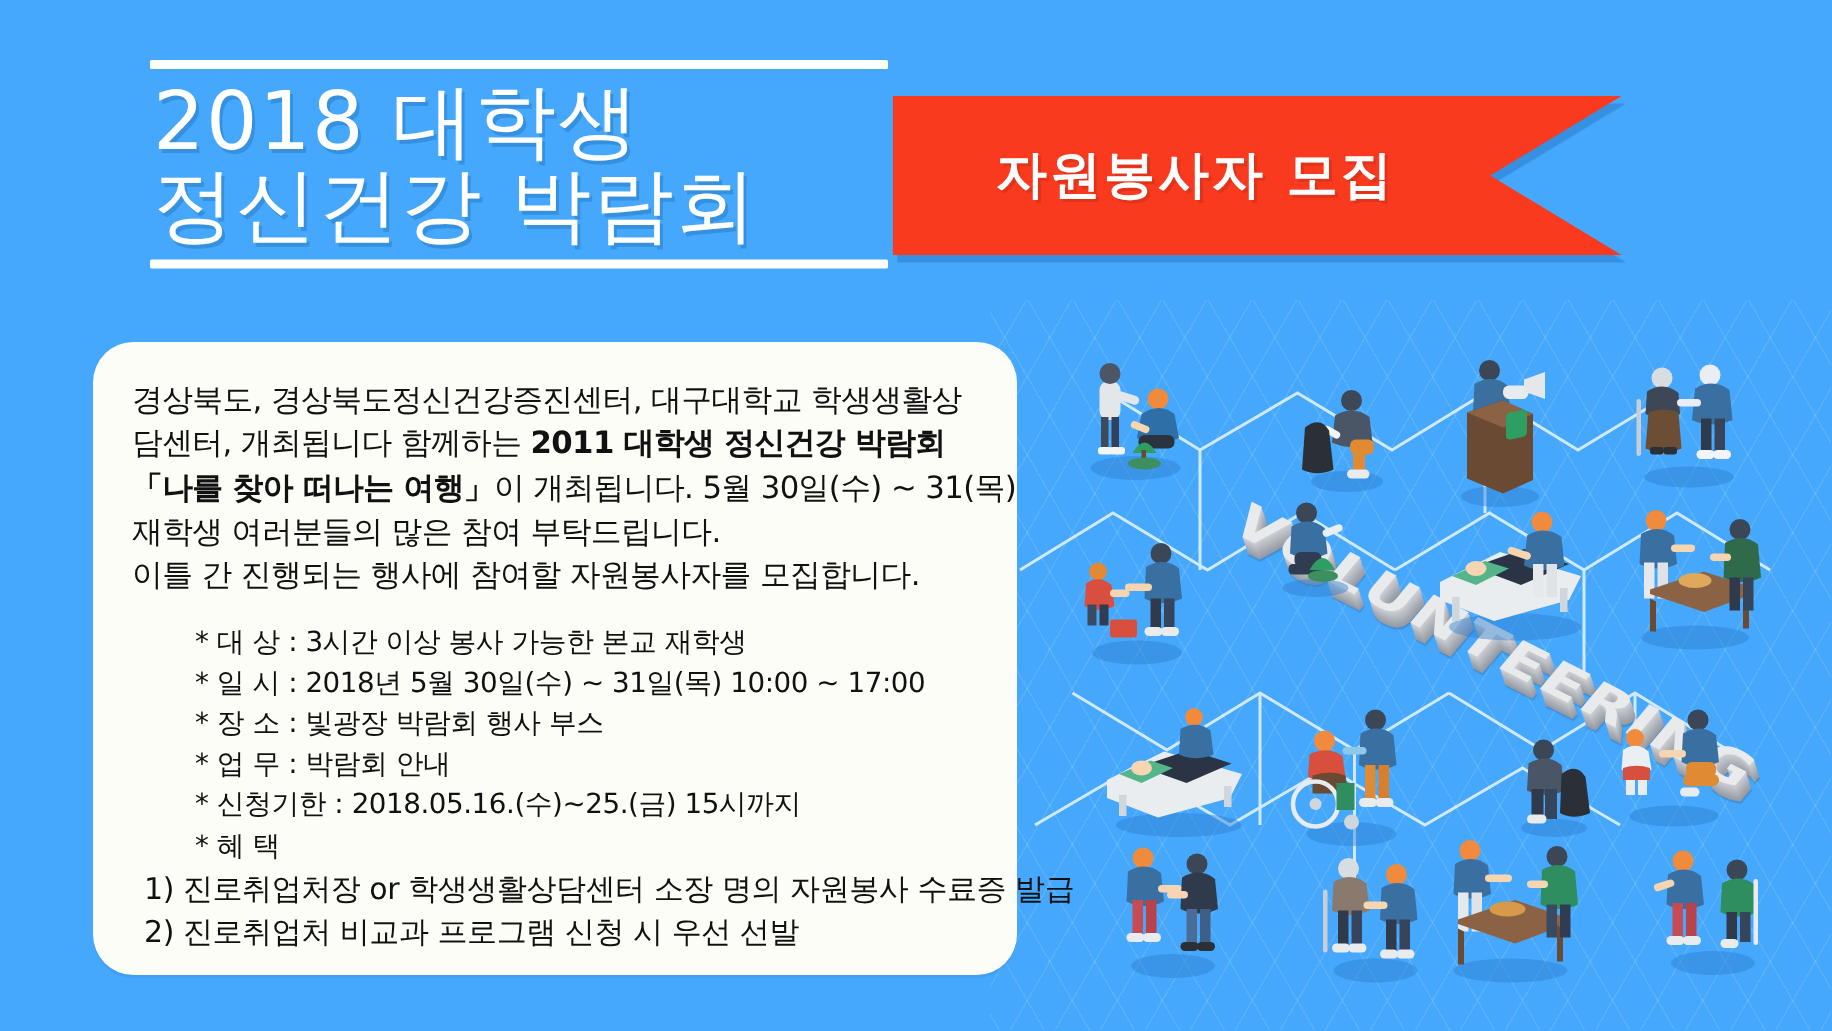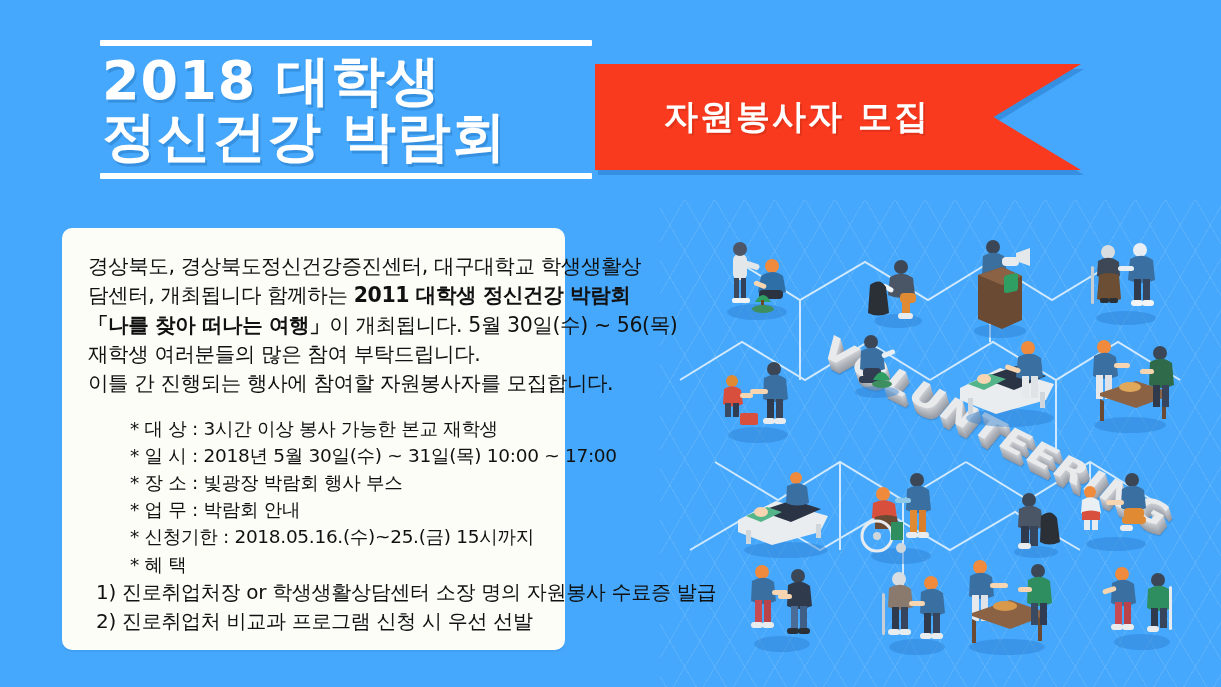--- a/index.html
+++ b/index.html
@@ -22,21 +22,21 @@
   }
   .iso-connectors{position:absolute;left:0;top:0;width:561px;height:487px;}
 
   
   .title-block{position:absolute;left:100px;top:40px;width:500px;}
   .rule{height:6px;background:#FFFFFF;border-radius:1px;}
   .rule.top{width:492px;margin-bottom:5px;}
   .rule.bottom{width:492px;margin-top:4px;}
   .title-lines{
     color:#FFFFFF;
-    font-weight:bold;
+    font-weight:normal;
     font-size:54px;
     line-height:1.04;
     letter-spacing:1px;
     text-shadow:2px 3px 0 rgba(20,90,160,.30);
     padding:2px 0 4px 2px;
   }
   .title-lines div{white-space:nowrap;}
 
   
   .ribbon-wrap{position:absolute;left:595px;top:64px;width:486px;height:106px;
@@ -49,22 +49,22 @@
   .ribbon-text{
     position:absolute;left:0;top:0;width:404px;height:106px;
     display:flex;align-items:center;justify-content:center;
     color:#FFFFFF;font-weight:bold;font-size:34px;letter-spacing:2px;
     text-shadow:2px 2px 0 rgba(150,30,10,.25);
     white-space:nowrap;
   }
 
   
   .card{
-    position:absolute;left:62px;top:228px;width:503px;height:422px;
-    background:#FDFDF8;border-radius:10px;
+    position:absolute;left:62px;top:228px;width:616px;height:422px;
+    background:#FDFDF8;border-radius:27px;
     box-shadow:0 2px 0 rgba(20,90,160,.10);
   }
   .card-inner{padding:24px 26px 0 26px;color:#111;}
   .intro{font-size:20.5px;line-height:1.43;letter-spacing:-.4px;white-space:nowrap;}
   .intro .b{font-weight:bold;}
   .details{margin-top:16px;font-size:18.5px;line-height:1.47;letter-spacing:-.3px;white-space:nowrap;margin-left:42px;}
   .details .row{display:block;}
   .benefits{font-size:20px;line-height:1.47;letter-spacing:-.3px;white-space:nowrap;}
   .benefits .row{display:block;padding-left:8px;}
 
@@ -456,21 +456,21 @@
   <div class="ribbon-wrap">
     <div class="ribbon"></div>
     <div class="ribbon-text">자원봉사자 모집</div>
   </div>
 
   <div class="card">
     <div class="card-inner">
       <div class="intro">
         <div>경상북도, 경상북도정신건강증진센터, 대구대학교 학생생활상</div>
         <div><span>담센터, 개최됩니다 함께하는 </span><span class="b">2011 대학생 정신건강 박람회</span></div>
-        <div><span class="b">「나를 찾아 떠나는 여행」</span><span>이 개최됩니다. 5월 30일(수) ~ 56(목)</span></div>
+        <div><span class="b">「나를 찾아 떠나는 여행」</span><span>이 개최됩니다. 5월 30일(수) ~ 31(목)</span></div>
         <div>재학생 여러분들의 많은 참여 부탁드립니다.</div>
         <div>이틀 간 진행되는 행사에 참여할 자원봉사자를 모집합니다.</div>
       </div>
 
       <div class="details">
         <span class="row">* 대      상 : 3시간 이상 봉사 가능한 본교 재학생</span>
         <span class="row">* 일      시 : 2018년 5월 30일(수) ~ 31일(목) 10:00 ~ 17:00</span>
         <span class="row">* 장      소 : 빛광장 박람회 행사 부스</span>
         <span class="row">* 업      무 : 박람회 안내</span>
         <span class="row">* 신청기한 : 2018.05.16.(수)~25.(금) 15시까지</span>

